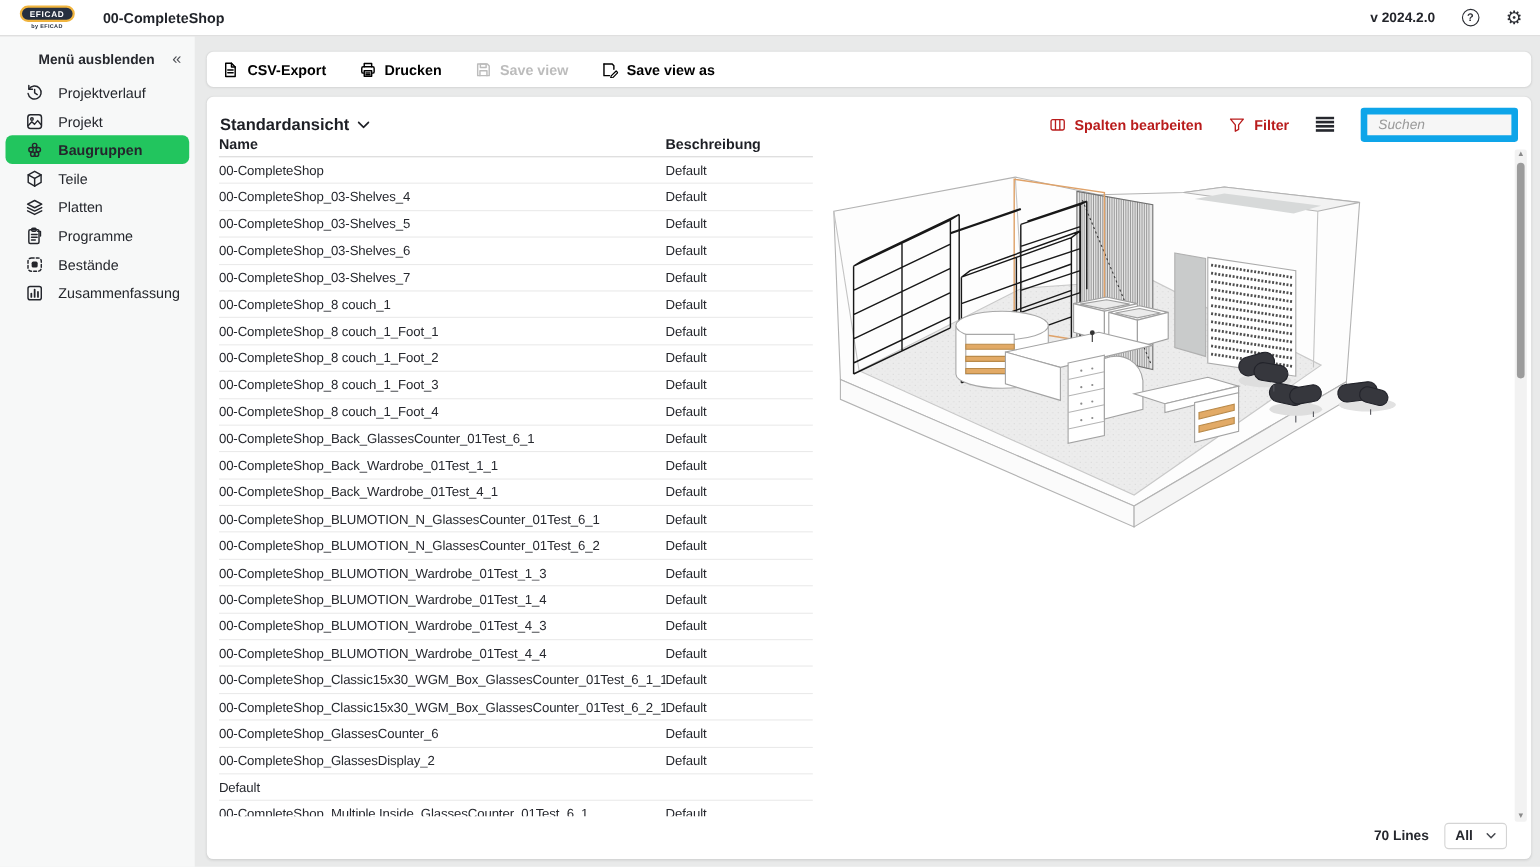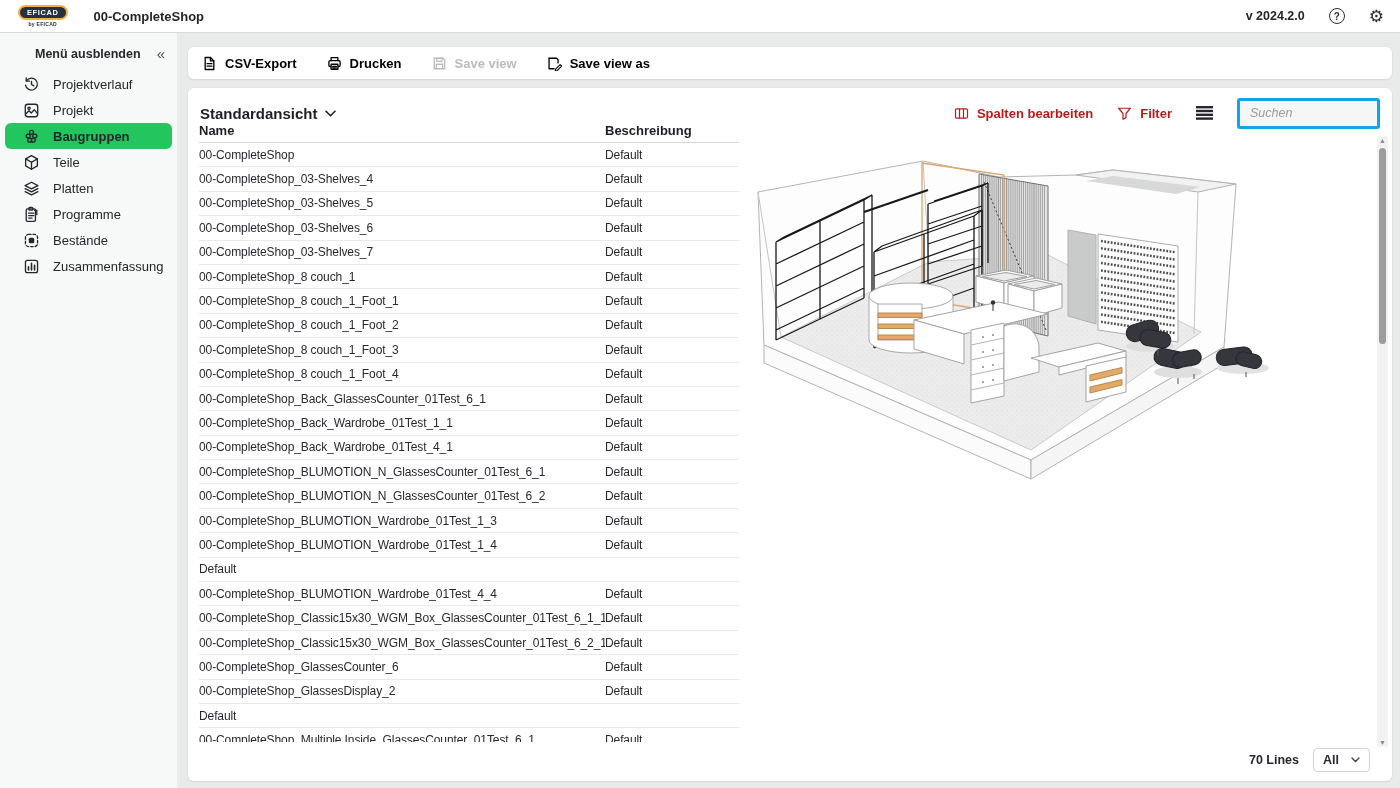--- a/index.html
+++ b/index.html
@@ -38,21 +38,21 @@
   .tool-btn { display:flex; align-items:center; gap:8px; font-size:13px; font-weight:600; color:#000000; cursor:pointer; }
   .tool-btn svg { width:15px; height:15px; }
   .tool-btn.disabled { color:#bcbcbc; cursor:default; }
 
   .main-card { top:88px; bottom:7px; overflow:hidden; }
   .view-header { position:absolute; top:0; left:0; right:0; height:46px; display:flex; align-items:center; padding:4px 12px 0 12px; }
   .view-name { display:flex; align-items:center; gap:7px; font-size:15px; font-weight:700; color:#1d1f25; cursor:pointer; }
   .vh-right { margin-left:auto; display:flex; align-items:center; gap:24px; }
   .vh-btn { display:flex; align-items:center; gap:8px; font-size:13px; font-weight:600; color:#b91c1c; cursor:pointer; }
   .vh-btn svg { width:15px; height:15px; }
-  .search-input { width:143px; height:31px; background:#f6f6f6; border:3px solid #0ea5e9; border-radius:3px;
+  .search-input { width:143px; height:31px; background:#f6f6f6; border:6px solid #0ea5e9; border-radius:3px;
                   padding:0 10px; font-size:12.5px; font-style:italic; color:#444; font-family:"Liberation Sans",sans-serif; }
   .search-input::placeholder { color:#9a9a9a; font-style:italic; }
 
   
   .table { position:absolute; left:11px; top:30px; width:540px; }
   .thead { display:flex; height:25px; align-items:center; border-bottom:1px solid #d7d7d7;
            font-size:13px; font-weight:700; color:#1d1f25; }
   .col-name { width:406px; flex:none; }
   .col-desc { flex:1; }
   .rows { height:599px; overflow:hidden; }
@@ -329,20 +329,21 @@
         </div>
         <div class="trow">
           <div class="col-name">00-CompleteShop_BLUMOTION_Wardrobe_01Test_1_3</div>
           <div class="col-desc">Default</div>
         </div>
         <div class="trow">
           <div class="col-name">00-CompleteShop_BLUMOTION_Wardrobe_01Test_1_4</div>
           <div class="col-desc">Default</div>
         </div>
         <div class="trow">
+          <div class="col-name">00-CompleteShop_BLUMOTION_Wardrobe_01Test_4_3</div>
           <div class="col-desc">Default</div>
         </div>
         <div class="trow">
           <div class="col-name">00-CompleteShop_BLUMOTION_Wardrobe_01Test_4_4</div>
           <div class="col-desc">Default</div>
         </div>
         <div class="trow">
           <div class="col-name">00-CompleteShop_Classic15x30_WGM_Box_GlassesCounter_01Test_6_1_1</div>
           <div class="col-desc">Default</div>
         </div>

